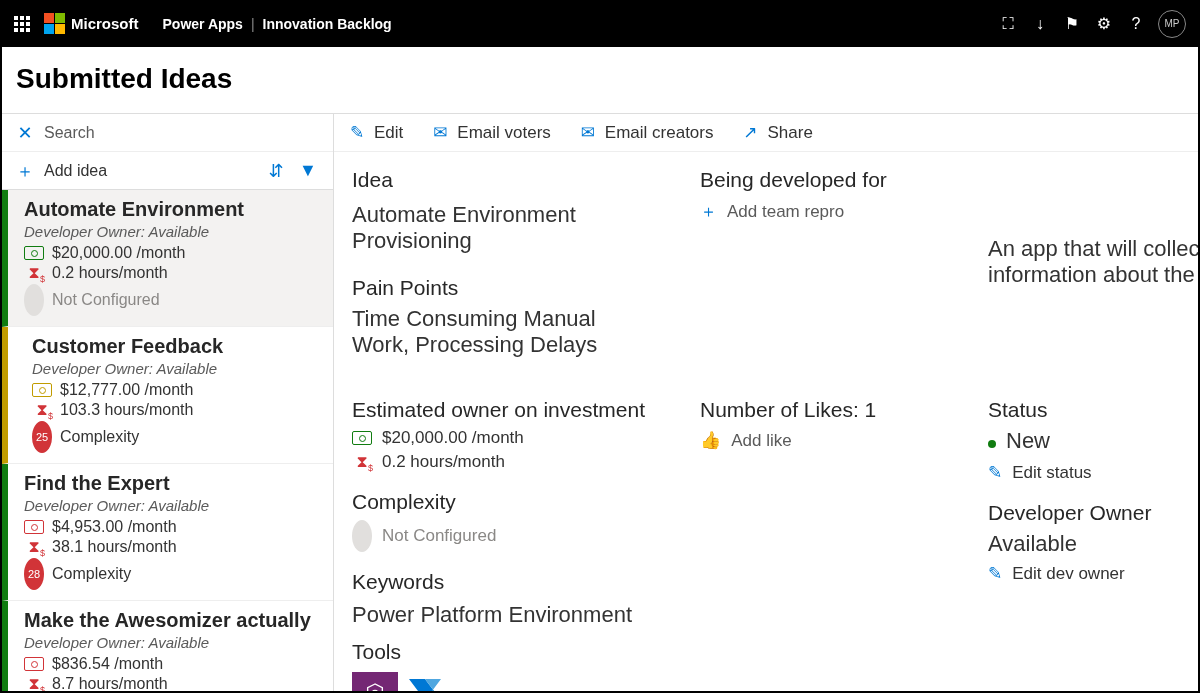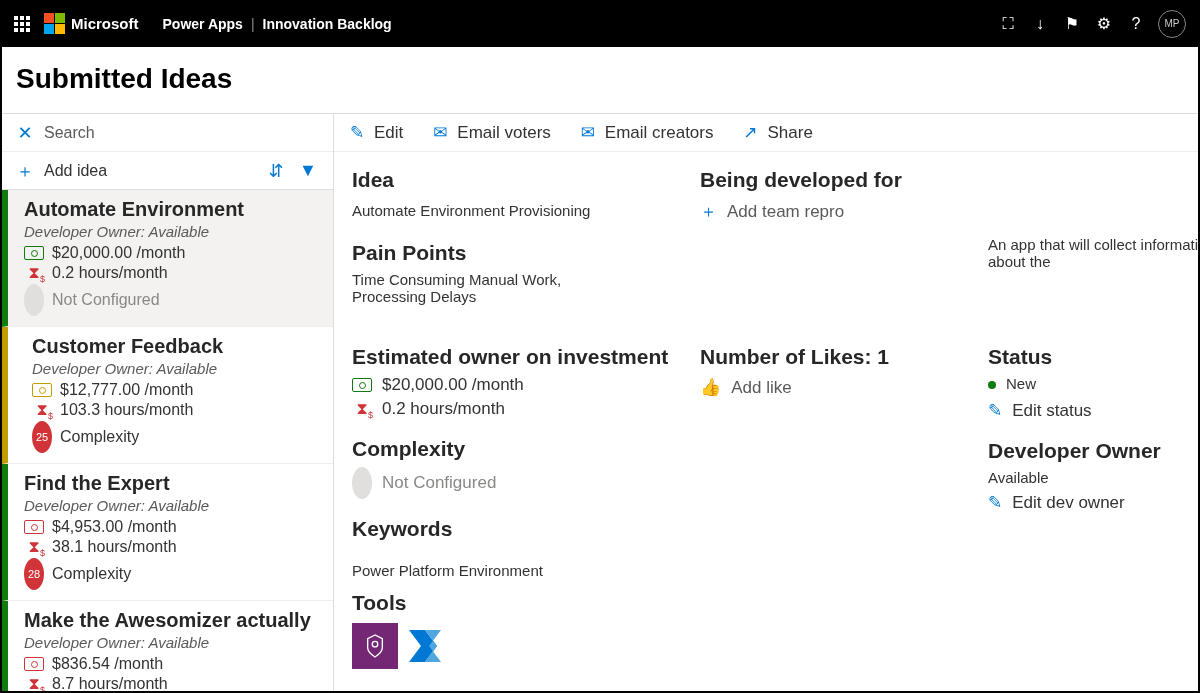--- a/index.html
+++ b/index.html
@@ -52,22 +52,22 @@
   .idea .cx-label { color:#333; font-size:16px;}
   .idea .notconf { color:#8a8886; }
 
   
   .actions { display:flex; align-items:center; gap:28px; padding:8px 14px; border-bottom:1px solid #eee;}
   .action { display:flex; align-items:center; gap:8px; color:#333; font-size:17px; cursor:pointer;}
   .action .ic { color:#0078d4; width:18px; text-align:center;}
 
   
   .detail-body { padding:16px 18px; display:grid; grid-template-columns: 330px 270px 240px; column-gap:18px; row-gap:10px; align-content:start;}
-  .sec-h { font-size:21px; font-weight:700; color:#272727; margin-bottom:6px;}
-  .sec-p { font-size:15px; color:#333; }
+  .sec-h { font-size:21px; font-weight:400; color:#272727; margin-bottom:6px;}
+  .sec-p { font-size:22px; color:#333; }
   .linklike { display:flex; align-items:center; gap:10px; color:#5a5a5a; font-size:17px; cursor:pointer;}
   .linklike .ic { color:#0078d4; }
   .status-dot { width:8px; height:8px; border-radius:50%; background:#107c10; display:inline-block; margin-right:10px;}
   .editlink { display:flex; align-items:center; gap:10px; color:#333; font-size:17px; cursor:pointer;}
   .editlink .ic{ color:#0078d4; }
 
   .roi .line{ display:flex; align-items:center; gap:10px; font-size:17px; color:#333; margin:4px 0;}
   .tools { display:flex; gap:6px; margin-top:8px;}
   .tool { width:46px; height:46px; display:flex; align-items:center; justify-content:center;}
   .tool.dataverse{ background:#742774; color:#fff;}
@@ -237,21 +237,21 @@
         <div class="line">
             <span class="hourglass-ic">⧗</span>
             <span>0.2 hours/month</span>
           </div>
         <div class="sec-h" style="margin-top:18px">Complexity</div>
         <div class="line">
             <span class="cx-badge gray"></span>
             <span style="color:#8a8886">Not Configured</span>
           </div>
         <div class="sec-h" style="margin-top:18px">Keywords</div>
-        <div class="sec-p" style="margin-top:21px">Power Platform Environment</div>
+        <div class="sec-p" style="margin-top:8px">Power Platform Environment</div>
         <div class="sec-h" style="margin-top:12px">Tools</div>
         <div class="tools">
           <div class="tool dataverse">
             <svg viewBox="0 0 24 28">
                 <path d="M12 2 L4 6 V16 C4 21 12 26 12 26 C12 26 20 21 20 16 V6 Z" fill="none" stroke="#fff" stroke-width="1.5"></path>
                 <circle cx="12" cy="12" r="3" fill="none" stroke="#fff" stroke-width="1.5"></circle>
               </svg>
           </div>
           <div class="tool pa">
             <svg viewBox="0 0 40 40">

